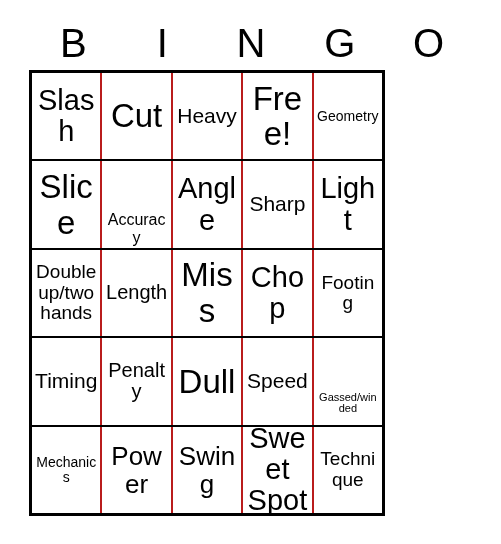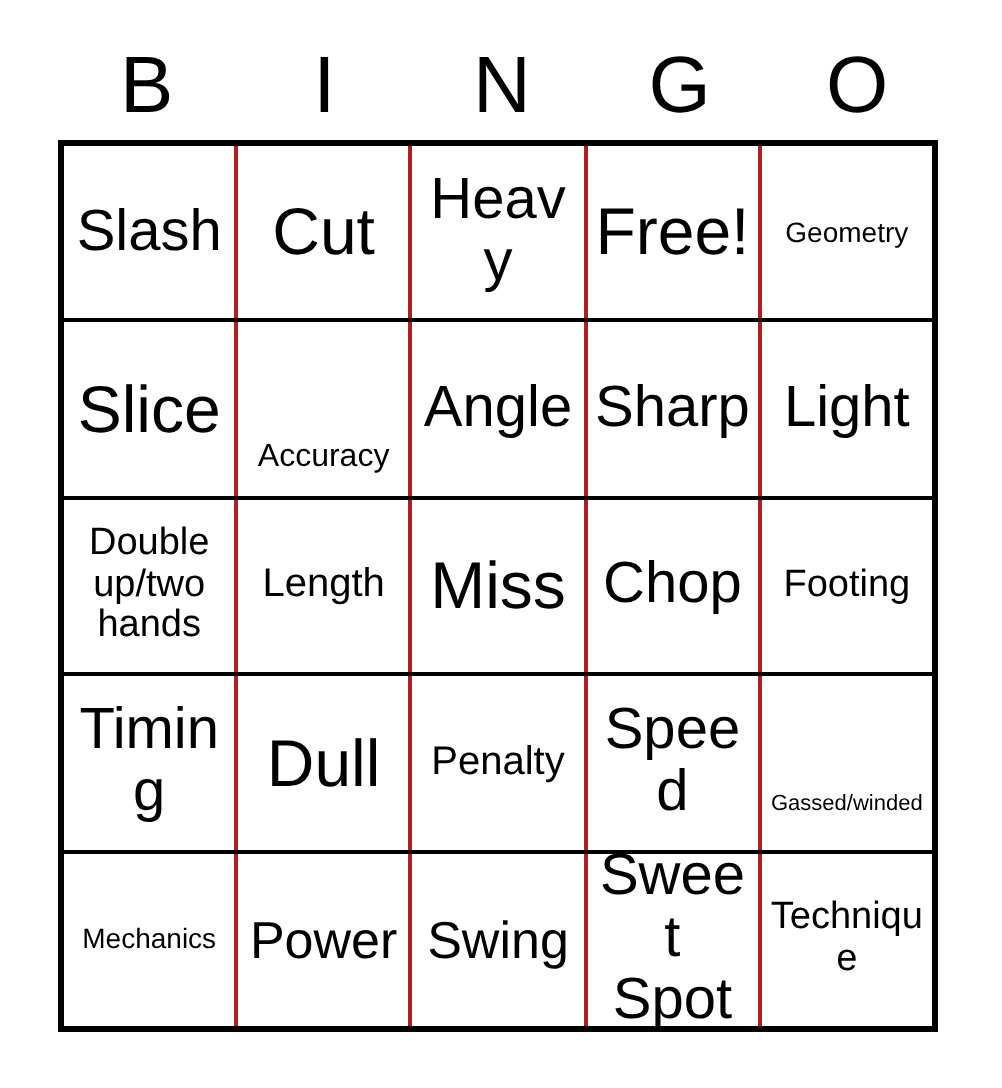--- a/index.html
+++ b/index.html
@@ -43,21 +43,21 @@
     letter-spacing: 0;
     color: #000000;
     user-select: none;
   }
 
   
   .grid {
     position: absolute;
     left: 29px;
     top: 70px;
-    width: 440px;
+    width: 356px;
     height: 446px;
     box-sizing: border-box;
     border: 3px solid #000000;
     display: flex;
     flex-direction: column;
     background: #ffffff;
   }
   .grid-row {
     flex: 1 1 0;
     display: flex;
@@ -88,21 +88,21 @@
     white-space: pre-line;
     word-break: break-word;
   }
 
   
   .cell[data-size="xs"]  .cell-text { font-size: 11px; margin-top: 44px; }
   .cell[data-size="s"]   .cell-text { font-size: 14px; }
   .cell[data-size="sm"]  .cell-text { font-size: 16px; margin-top: 48px; }
   .cell[data-size="m"]   .cell-text { font-size: 19px; }
   .cell[data-size="ml"]  .cell-text { font-size: 20px; }
-  .cell[data-size="l"]   .cell-text { font-size: 29px; }
+  .cell[data-size="l"]   .cell-text { font-size: 21px; }
   .cell[data-size="xl"]  .cell-text { font-size: 26px; }
   .cell[data-size="xxl"] .cell-text { font-size: 29px; }
   .cell[data-size="h"]   .cell-text { font-size: 33px; }
 </style>
 </head>
 <body>
 
 <div id="bingo-card">
 
   <div class="header-row">
@@ -168,26 +168,26 @@
         </div>
       <div class="cell" data-size="m">
           <span class="cell-text">Footing</span>
         </div>
     </div>
 
     <div class="grid-row">
       <div class="cell" data-size="l">
           <span class="cell-text">Timing</span>
         </div>
-      <div class="cell" data-size="h">
-          <span class="cell-text">Dull</span>
-        </div>
       <div class="cell" data-size="ml">
           <span class="cell-text">Penalty</span>
         </div>
+      <div class="cell" data-size="h">
+          <span class="cell-text">Dull</span>
+        </div>
       <div class="cell" data-size="l">
           <span class="cell-text">Speed</span>
         </div>
       <div class="cell" data-size="xs">
           <span class="cell-text">Gassed/winded</span>
         </div>
     </div>
 
     <div class="grid-row">
       <div class="cell" data-size="s">

